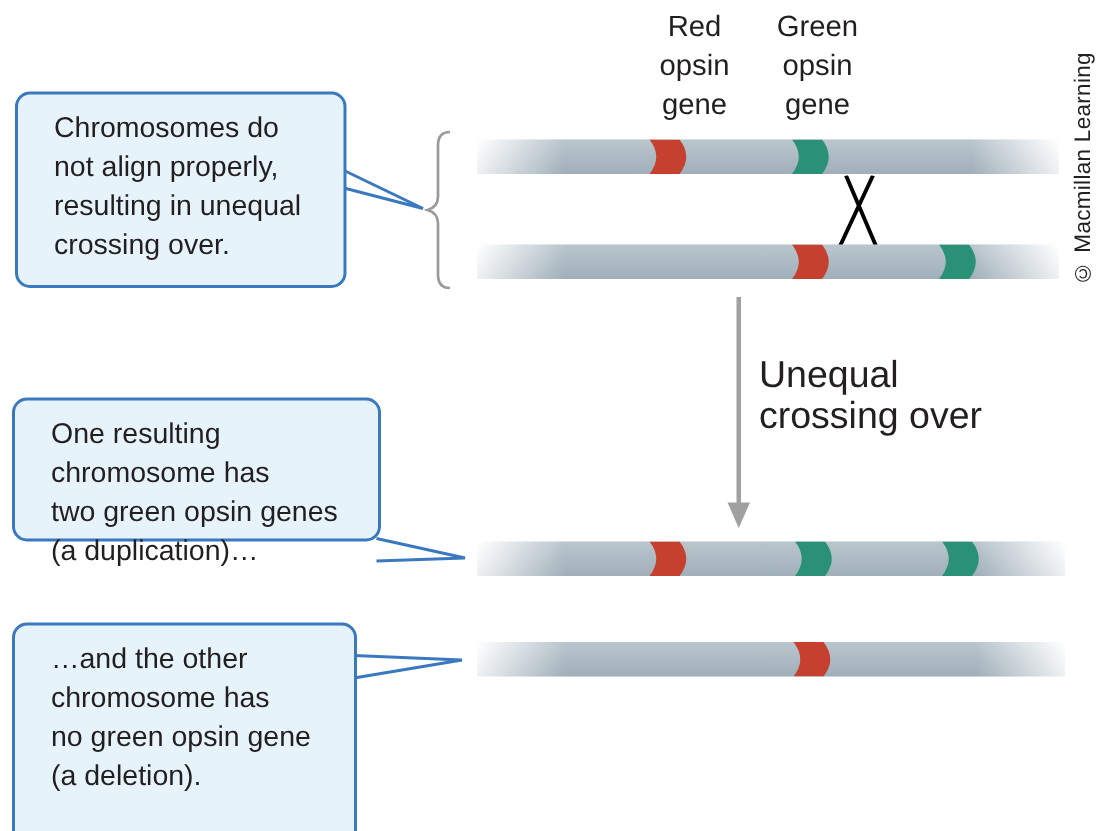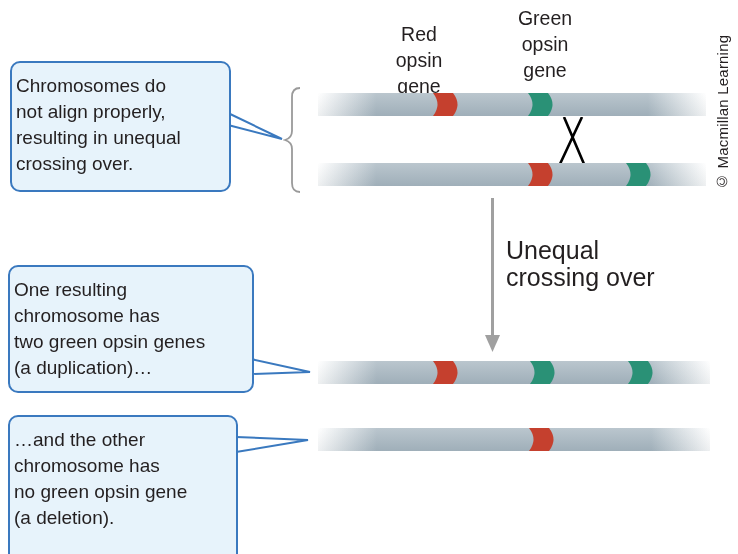--- a/index.html
+++ b/index.html
@@ -19,35 +19,35 @@
   }
   .chrom-bar{position:absolute;height:23px;}
   .gene{position:absolute;top:0;width:30px;height:23px;}
   .gene svg{display:block;}
   .callout{
     position:absolute;box-sizing:border-box;
     background:var(--callout-fill,#e7f3fb);
     border:2px solid var(--callout-border,#3a79bf);
     border-radius:10px;
     font-size:19px;line-height:26px;white-space:pre-line;
-    padding:10px 12px 8px 4px;
+    padding:10px 12px 8px 24px;
     z-index:2;
   }
   .pointer{position:absolute;z-index:1;}
   .copyright{
     position:absolute;left:708px;top:6px;height:184px;width:28px;
     writing-mode:vertical-rl;transform:rotate(180deg);
     font-size:15px;letter-spacing:0.2px;
     display:flex;align-items:center;justify-content:flex-start;
   }
 </style>
 </head>
 <body>
 
-<div class="abs gene-label" style="left:374px;top:5px;margin-top:16px;">Red
+<div class="abs gene-label" style="left:418px;top:5px;">Red
 opsin
 gene</div>
 <div class="abs gene-label" style="left:500px;top:5px;text-align:center;">Green
 opsin
 gene</div>
 
 <div class="copyright">© Macmillan Learning</div>
 
 <svg class="abs" style="left:283px;top:87px;" width="20" height="106">
   <path d="M17,1 Q9,1 9,10 L9,44 Q9,51 2,53 Q9,55 9,62 L9,96 Q9,105 17,105" fill="none" style="stroke:var(--brace,#9a9a9a)" stroke-width="1.8"></path>
@@ -117,21 +117,21 @@
 </div>
 
 <div class="callout" style="left:10px;top:61px;width:221px;height:131px;">Chromosomes do
 not align properly,
 resulting in unequal
 crossing over.</div>
 <svg class="pointer" style="left:226px;top:108px;" width="64" height="36">
   <path d="M2,5 L56,31 L2,17" fill="#ffffff" style="stroke:var(--callout-border,#3a79bf)" stroke-width="2" stroke-linejoin="miter"></path>
 </svg>
 
-<div class="callout" style="left:8px;top:265px;width:246px;height:128px;">One resulting
+<div class="callout" style="left:8px;top:265px;width:246px;height:96px;">One resulting
 chromosome has
 two green opsin genes
 (a duplication)…</div>
 <svg class="pointer" style="left:246px;top:352px;" width="70" height="26">
   <path d="M5,7 L64,20 L5,22" fill="#ffffff" style="stroke:var(--callout-border,#3a79bf)" stroke-width="2" stroke-linejoin="miter"></path>
 </svg>
 
 <div class="callout" style="left:8px;top:415px;width:230px;height:164px;">…and the other
 chromosome has
 no green opsin gene

